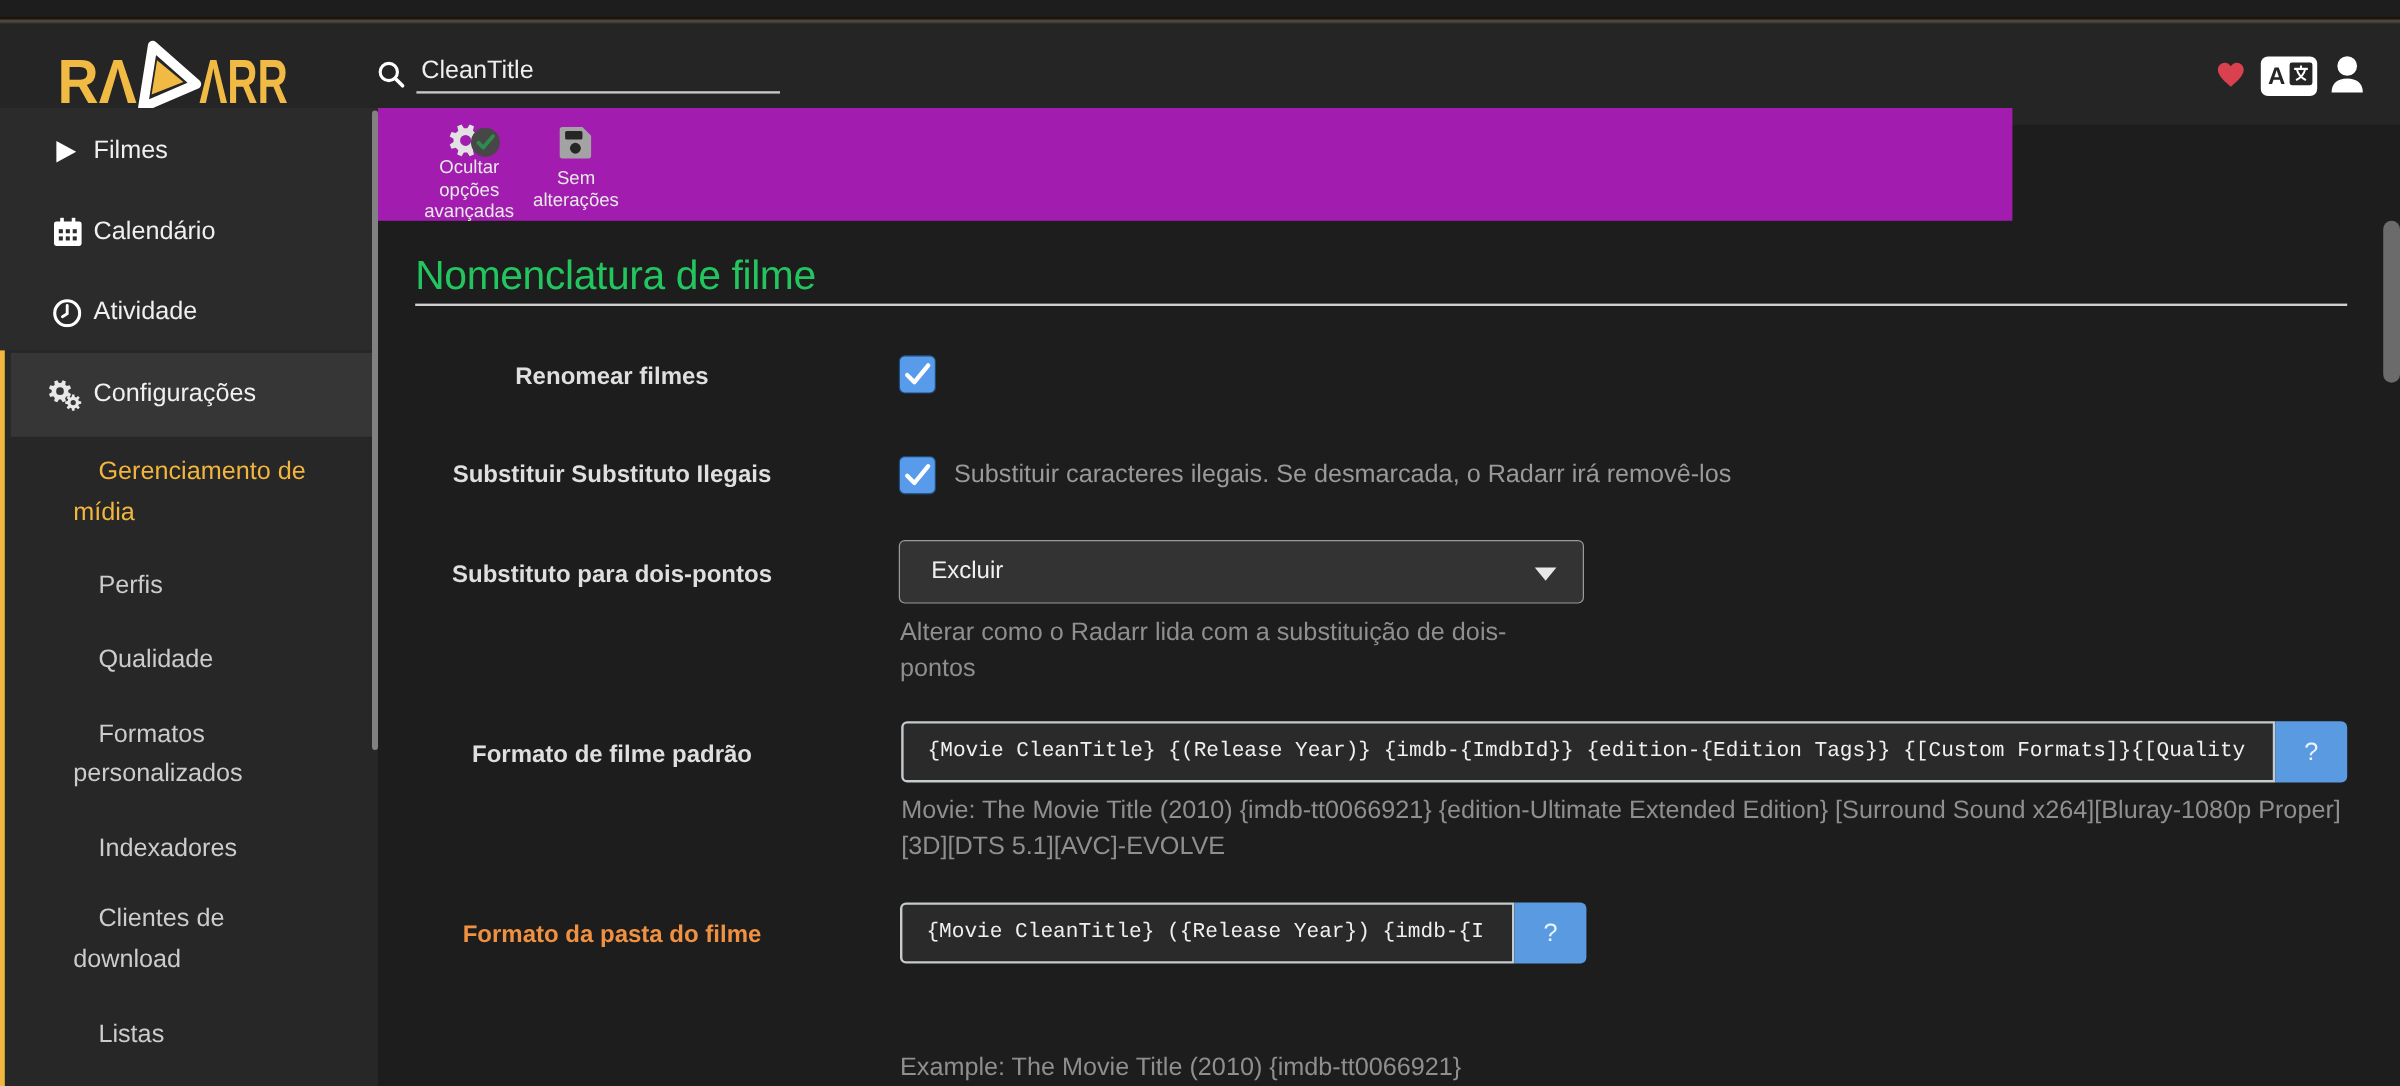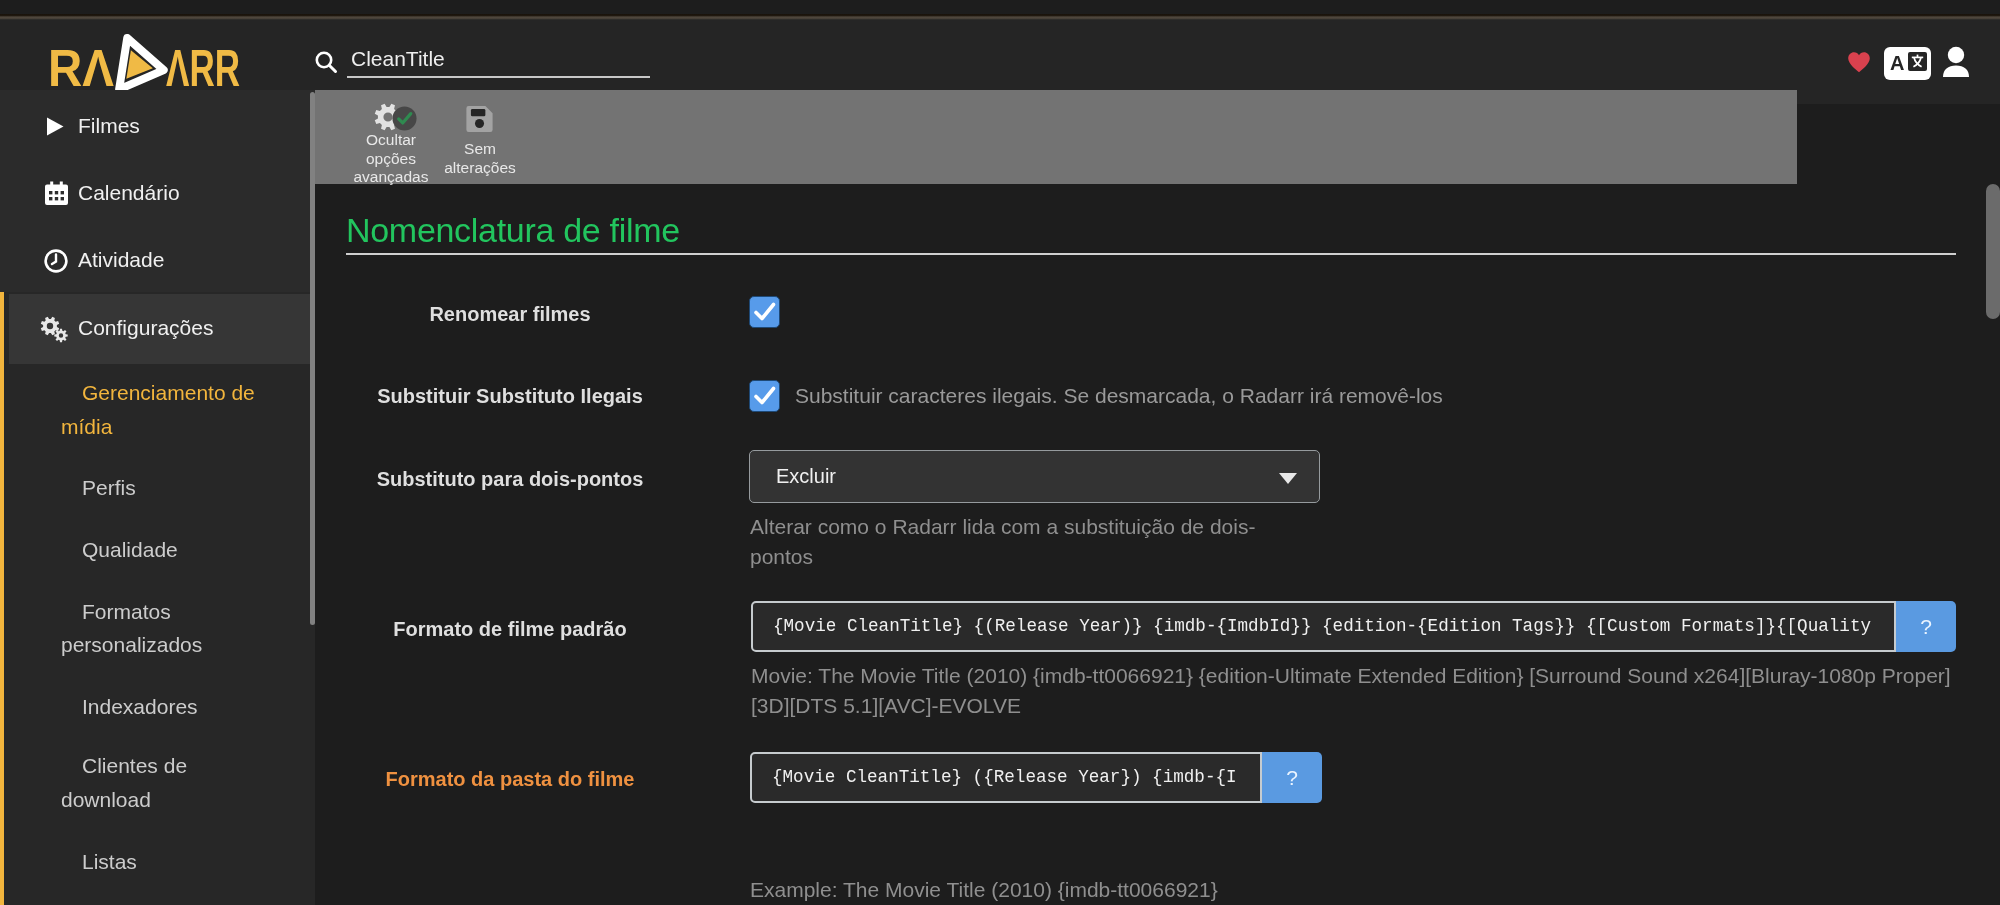--- a/index.html
+++ b/index.html
@@ -22,21 +22,21 @@
 .navitem{position:absolute;left:0;width:315px;height:68px;color:#f0f0f0;font-size:21px}
 .navitem .txt{position:absolute;left:78px;top:50%;transform:translateY(-50%)}
 .navitem svg{position:absolute}
 #grp{position:absolute;left:0;top:202px;width:315px;height:613px;background:#272727;border-left:4px solid #f2b53d}
 #cfgrow{position:absolute;left:9px;top:204px;width:306px;height:70px;background:#363636}
 .subitem{position:absolute;left:0;width:315px;color:#cccccc;font-size:21px;line-height:23px}
 .sub-l1{position:absolute;left:82px}
 .sub-l2{position:absolute;left:61px}
 #sb-scroll{position:absolute;left:310px;top:2px;width:5px;height:533px;background:#818181;border-radius:3px}
 
-#toolbar{position:absolute;left:315px;top:90px;width:1482px;height:94px;background:#737373}
+#toolbar{position:absolute;left:315px;top:90px;width:1362px;height:94px;background:#a21caf}
 .tbtn{position:absolute;top:0;text-align:center;color:#e8e8e8;font-size:15.5px;line-height:18.5px}
 #title{position:absolute;left:346px;top:211px;font-size:34px;color:#22c55e;letter-spacing:-0.3px}
 #titlehr{position:absolute;left:346px;top:253px;width:1610px;height:2px;background:#cfcfcf}
 .flabel{position:absolute;width:420px;text-align:center;font-weight:bold;font-size:20px;color:#dfdfdf}
 .helper{position:absolute;font-size:21px;color:#8f8f8f;line-height:30px}
 .checkbox{position:absolute;width:31px;height:32px;background:#579bea;border:1px solid #1e4976;border-radius:5px}
 .cbtext{position:absolute;font-size:21px;color:#9a9a9a;line-height:24px}
 #select{position:absolute;left:749px;top:450px;width:571px;height:53px;background:#333;border:1px solid #969b9e;border-radius:5px;color:#f0f0f0;font-size:20px}
 #select .val{position:absolute;left:26px;top:14px}
 #select .caret{position:absolute;right:22px;top:22px;width:0;height:0;border-left:9px solid transparent;border-right:9px solid transparent;border-top:11px solid #e8e8e8}

